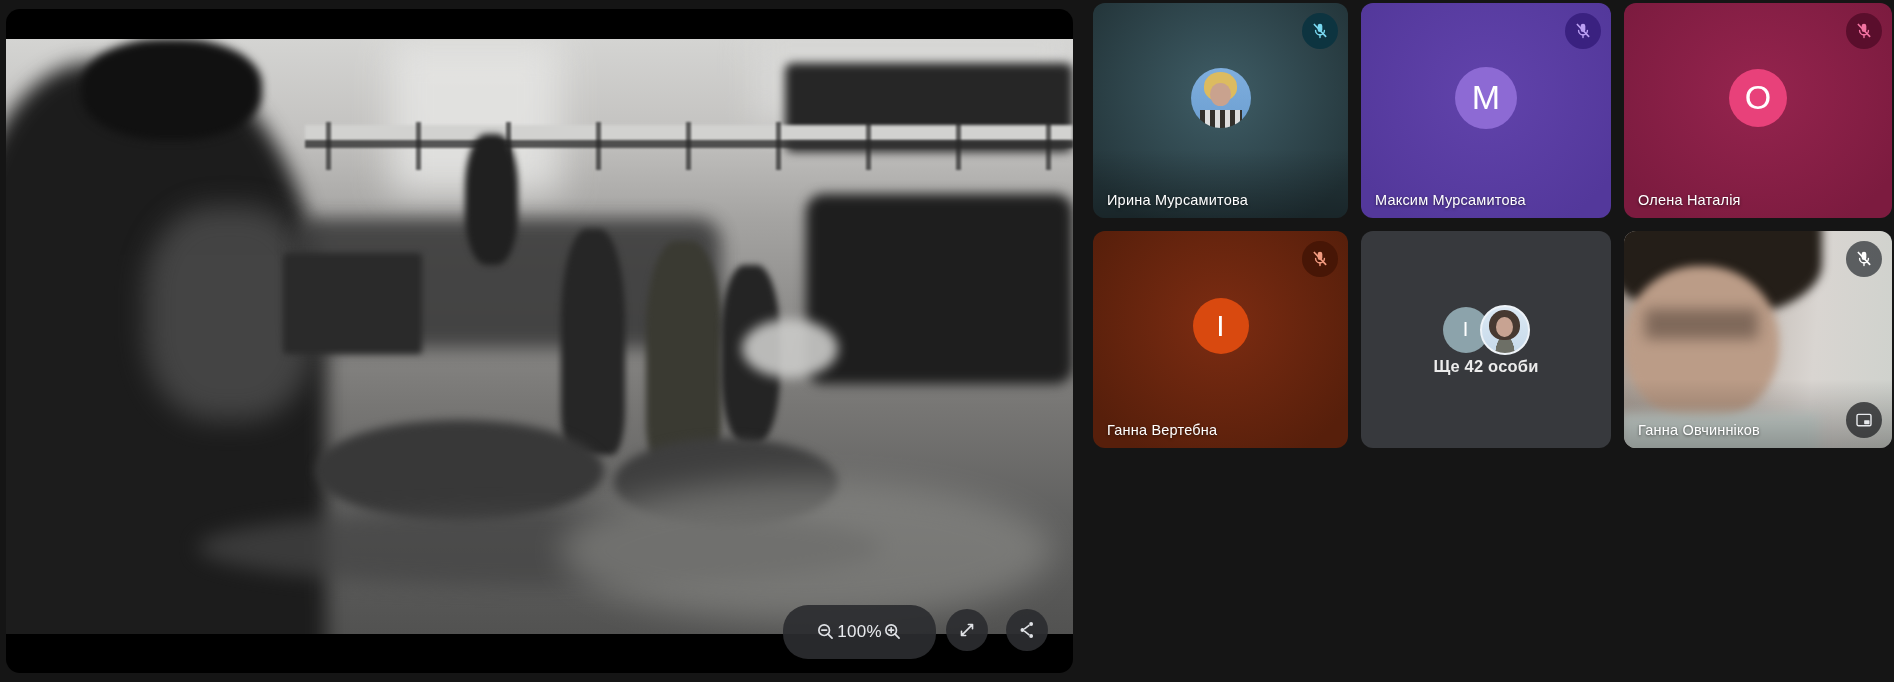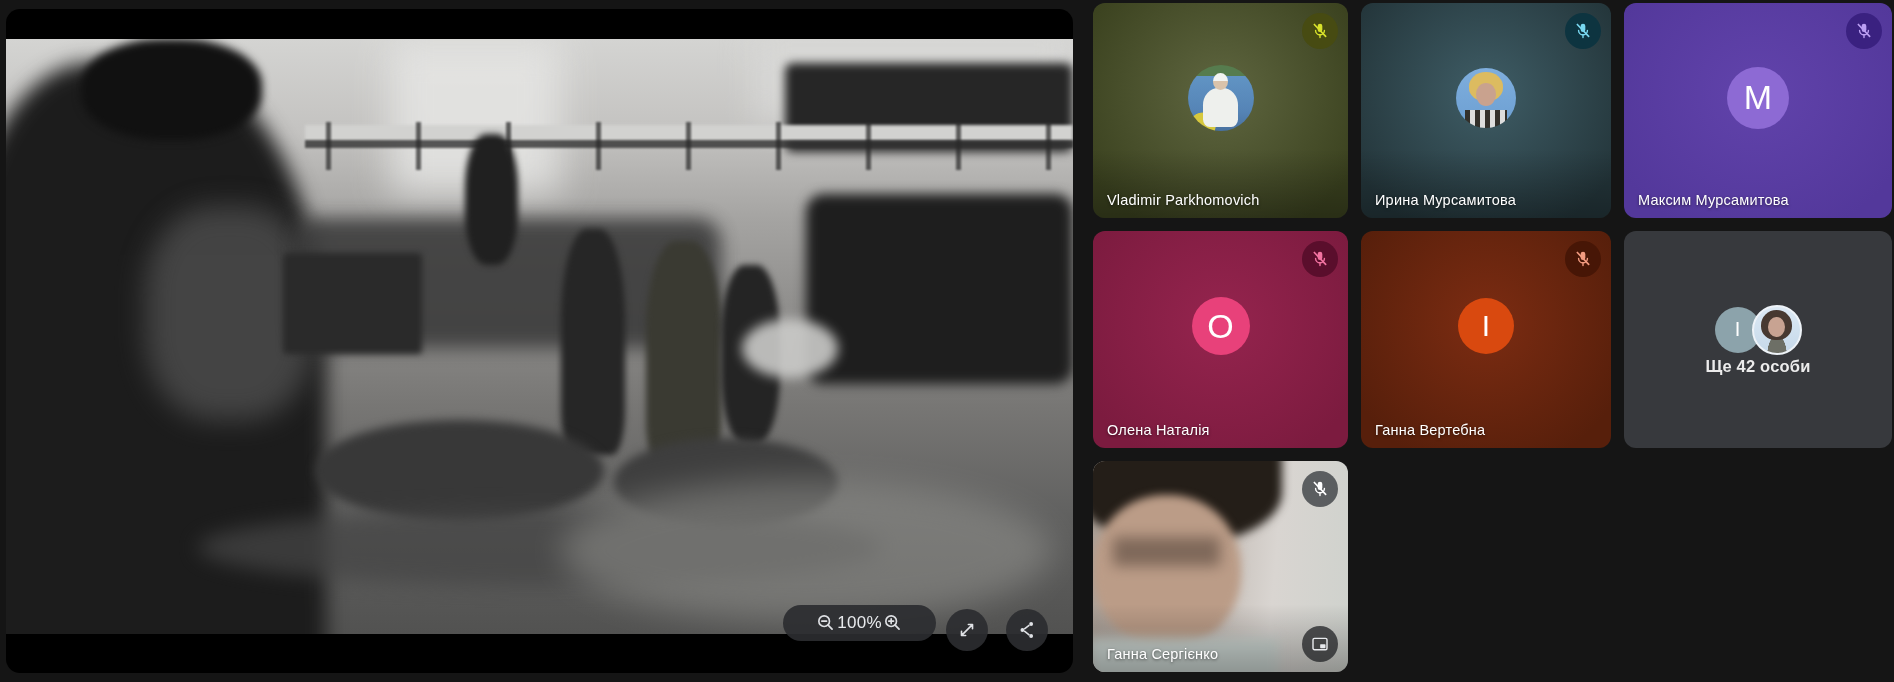--- a/index.html
+++ b/index.html
@@ -31,21 +31,21 @@
   .sc14{left:60%;top:34%;width:7%;height:38%;background:#3a3a32;filter:blur(3px);border-radius:40% 40% 20% 20%;}
   .sc15{left:67%;top:38%;width:5.5%;height:30%;background:#242424;filter:blur(3px);border-radius:40%;}
   .sc16{left:75%;top:26%;width:25%;height:32%;background:#1e1e1e;filter:blur(6px);border-radius:18px;}
   .sc17{left:69%;top:47%;width:9%;height:10%;background:#cbcbc9;filter:blur(6px);opacity:.9;border-radius:50%;}
   .sc18{left:29%;top:64%;width:27%;height:17%;background:#383838;filter:blur(5px);border-radius:50%;}
   .sc19{left:57%;top:67%;width:21%;height:15%;background:#3e3e3e;filter:blur(5px);border-radius:50%;}
   .sc20{left:18%;top:79%;width:64%;height:13%;background:#454545;filter:blur(10px);opacity:.75;border-radius:50%;}
   .sc21{left:52%;top:74%;width:46%;height:24%;background:#969692;filter:blur(16px);opacity:.5;border-radius:50%;}
 
   .controls{position:absolute;left:0;top:0;width:100%;height:100%;pointer-events:none;}
-  .zoom-pill{position:absolute;left:777px;top:596px;width:153px;height:36px;border-radius:25px;
+  .zoom-pill{position:absolute;left:777px;top:596px;width:153px;height:54px;border-radius:25px;
              background:rgba(43,45,48,.92);display:flex;align-items:center;justify-content:center;
              gap:0;pointer-events:auto;}
   .zoom-pill .lvl{color:#e8eaed;font-size:17px;letter-spacing:.3px;}
   .cbtn{border:none;padding:0;margin:0;background:transparent;display:flex;align-items:center;
         justify-content:center;cursor:pointer;}
   .round{position:absolute;width:42px;height:42px;border-radius:50%;background:rgba(43,45,48,.92);
          pointer-events:auto;}
   .round.expand{left:940px;top:600px;}
   .round.share{left:1000px;top:600px;}
 
@@ -175,33 +175,20 @@
           <circle cx="16.5" cy="5.5" r="2.1" fill="#dfe1e5"></circle>
           <circle cx="7" cy="12" r="2.1" fill="#dfe1e5"></circle>
           <circle cx="16.5" cy="18.5" r="2.1" fill="#dfe1e5"></circle>
           <path d="M8.9 11 L14.6 6.6 M8.9 13 L14.6 17.5" stroke="#dfe1e5" stroke-width="1.7"></path>
         </svg>
       </button>
     </div>
   </div>
 
   <div class="grid">
-      <div class="tile" style="background: radial-gradient(at 50% 42%, rgb(95, 102, 64) 0%, rgb(59, 66, 31) 85%);">
-        <div class="av av-vladimir" style="height: 66px; width: 66px;"></div>
-        <div class="fade"></div>
-        <span class="pname">Vladimir Parkhomovich</span>
-        <div class="mic" style="background: rgb(71, 75, 18);">
-          <svg width="20" height="20" viewBox="0 0 24 24">
-  <rect x="9.2" y="3.2" width="5.6" height="10" rx="2.8" fill="#d8e22b"></rect>
-  <path d="M6.7 11.3a5.3 5.3 0 0 0 10.6 0" fill="none" stroke="#d8e22b" stroke-width="1.7" stroke-linecap="round"></path>
-  <path d="M12 16.6v3.2" stroke="#d8e22b" stroke-width="1.7" stroke-linecap="round"></path>
-  <path d="M5.2 4.2 18.8 18.4" stroke="#d8e22b" stroke-width="2" stroke-linecap="round"></path>
-          </svg>
-        </div>
-      </div>
       <div class="tile" style="background: radial-gradient(at 50% 42%, rgb(63, 93, 102) 0%, rgb(36, 54, 59) 85%);">
         <div class="av av-irina" style="height: 60px; width: 60px;"></div>
         <div class="fade"></div>
         <span class="pname">Ирина Мурсамитова</span>
         <div class="mic" style="background: rgb(13, 52, 64);">
           <svg width="20" height="20" viewBox="0 0 24 24">
   <rect x="9.2" y="3.2" width="5.6" height="10" rx="2.8" fill="#79d8f0"></rect>
   <path d="M6.7 11.3a5.3 5.3 0 0 0 10.6 0" fill="none" stroke="#79d8f0" stroke-width="1.7" stroke-linecap="round"></path>
   <path d="M12 16.6v3.2" stroke="#79d8f0" stroke-width="1.7" stroke-linecap="round"></path>
   <path d="M5.2 4.2 18.8 18.4" stroke="#79d8f0" stroke-width="2" stroke-linecap="round"></path>
@@ -252,21 +239,21 @@
         <div class="ov-label">Ще 42 особи</div>
       </div>
       <div class="tile">
         <div class="videosim vid-hanna">
          <i class="a"></i>
           <i class="b"></i>
           <i class="c"></i>
           <i class="d"></i>
         </div>
         <div class="fade"></div>
-        <span class="pname">Ганна Сергієнко</span>
+        <span class="pname">Ганна Овчинніков</span>
         <div class="mic" style="background: rgba(60, 64, 67, 0.8);">
           <svg width="20" height="20" viewBox="0 0 24 24">
   <rect x="9.2" y="3.2" width="5.6" height="10" rx="2.8" fill="#ffffff"></rect>
   <path d="M6.7 11.3a5.3 5.3 0 0 0 10.6 0" fill="none" stroke="#ffffff" stroke-width="1.7" stroke-linecap="round"></path>
   <path d="M12 16.6v3.2" stroke="#ffffff" stroke-width="1.7" stroke-linecap="round"></path>
   <path d="M5.2 4.2 18.8 18.4" stroke="#ffffff" stroke-width="2" stroke-linecap="round"></path>
           </svg>
         </div>
         <div class="pip" style="background: rgba(32, 33, 36, 0.753);">
           <svg width="20" height="20" viewBox="0 0 24 24">

